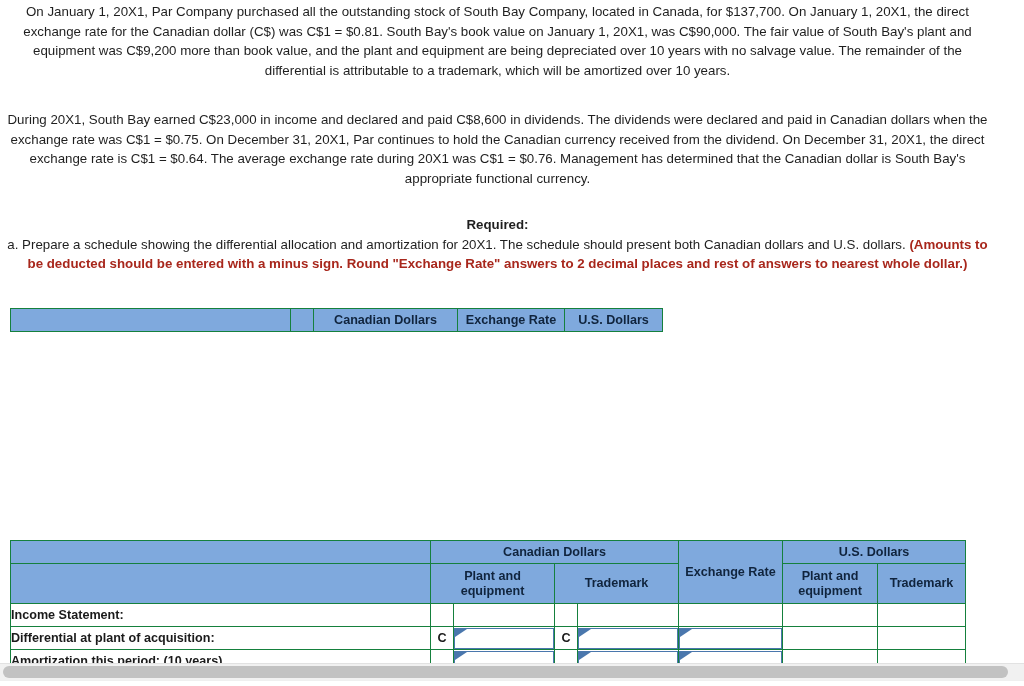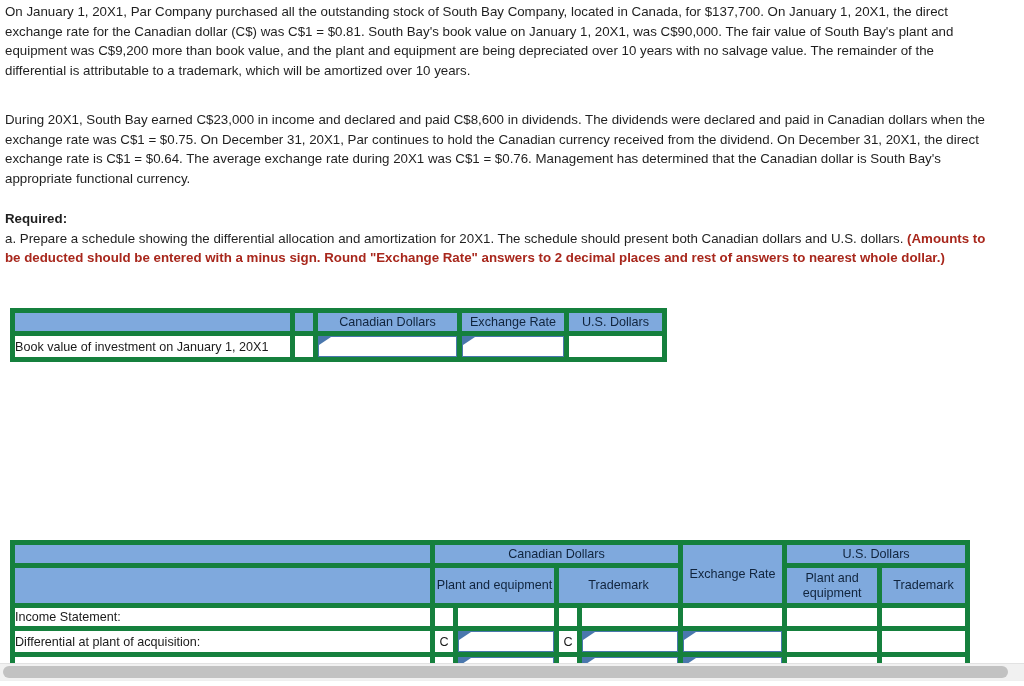--- a/index.html
+++ b/index.html
@@ -18,49 +18,50 @@
   }
 
   
   .prose {
     position: absolute;
     left: 5px;
     width: 985px;
     font-size: 13.3px;
     line-height: 19.6px;
     color: #1f1f1f;
+    text-align: center;
   }
   #para1 { top: 2px; }
   #para2 { top: 110px; }
-  #required-block { top: 209px; }
+  #required-block { top: 215px; }
 
   .req-title {
     font-weight: bold;
     font-size: 13.3px;
     line-height: 19.6px;
   }
   .req-note {
     color: #a8271c;
     font-weight: bold;
   }
 
   
   .sched {
     position: absolute;
     border-collapse: collapse;
     table-layout: fixed;
     font-size: 12.6px;
     color: #1a1a1a;
   }
   .sched td, .sched th {
-    border: 5px solid #15803d;
+    border: 1px solid #15803d;
     padding: 0;
     height: 23px;
     vertical-align: middle;
-    font-weight: normal;
+    font-weight: bold;
     box-sizing: border-box;
   }
   .hdr {
     background: #7fa9dd;
     color: #10243d;
     font-weight: bold;
     text-align: center;
     font-size: 12.6px;
     line-height: 15px;
   }
@@ -179,31 +180,20 @@
       <th class="hdr blank"></th>
       <th class="hdr blank"></th>
       <th class="hdr">Canadian Dollars</th>
       <th class="hdr">Exchange Rate</th>
       <th class="hdr">U.S. Dollars</th>
     </tr>
   </thead>
   <tbody>
 
 
-    <tr>
-      <td class="rowlabel">Book value of investment on January 1, 20X1</td>
-      <td class="cpfx"></td>
-      <td class="incell">
-        <span class="inbox"></span>
-      </td>
-      <td class="incell">
-        <span class="inbox"></span>
-      </td>
-      <td class="plain"></td>
-    </tr>
 
   </tbody>
 </table>
 
 <table class="sched" id="table2" style="left:10px; top:540px; width:955px;">
   <colgroup>
     <col style="width:420px">
     <col style="width:23px">
     <col style="width:101px">
     <col style="width:23px">

